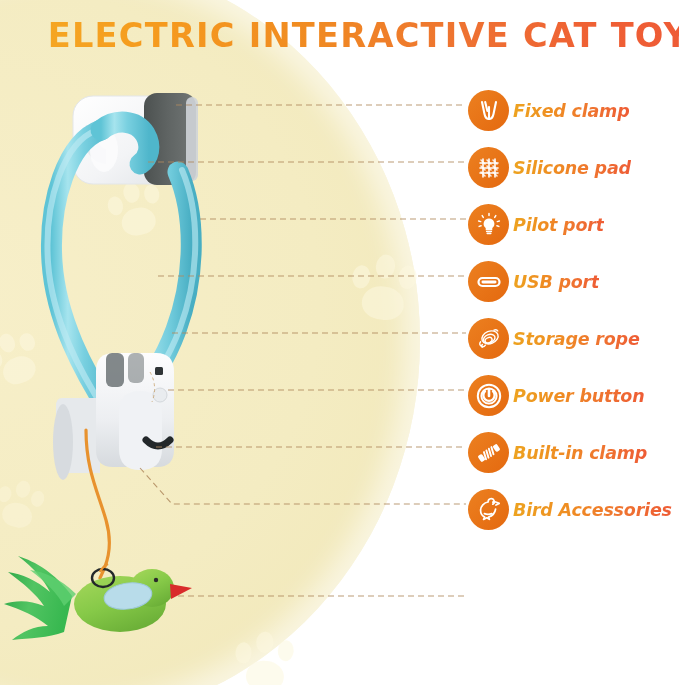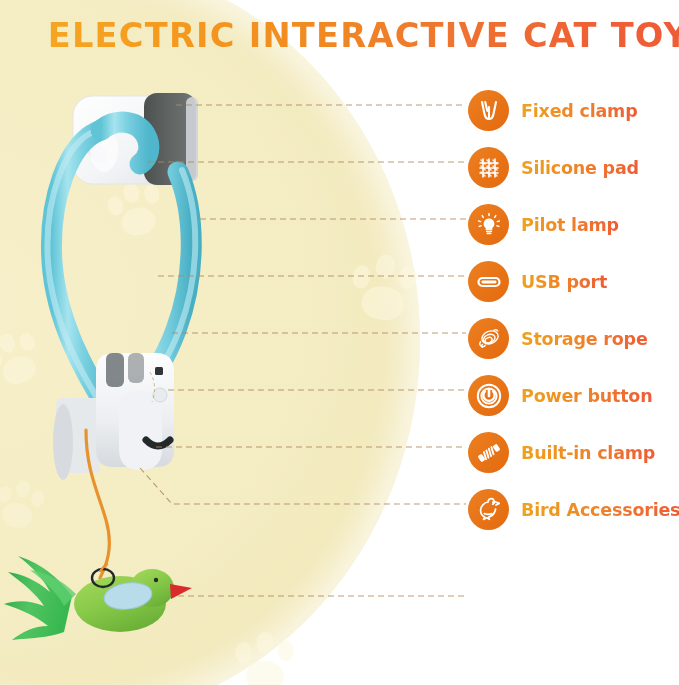--- a/index.html
+++ b/index.html
@@ -63,21 +63,22 @@
     position:absolute;
     left:468px; top:82px;
     width:211px;
     z-index:7;
   }
   .feature{
     position:relative;
     height:57px;
     display:flex;
     align-items:center;
-    gap:12px;
+    gap:4px;
+    font-style:italic;
   }
   .ficon{
     flex:0 0 auto;
     width:41px;height:41px;border-radius:50%;
     background:#e8721b;
     background-image:linear-gradient(135deg,#ec8020 0%,#e4690f 100%);
     display:flex;align-items:center;justify-content:center;
   }
   .ficon svg{display:block;}
   .flabel{
@@ -290,21 +291,21 @@
 
 
     <div class="feature">
       <span class="ficon">
         <svg width="26" height="26" viewBox="0 0 26 26" fill="none" stroke="#fff" stroke-width="1.7" stroke-linecap="round">
           <path d="M13 6.5 a5.3 5.3 0 0 0 -3.3 9.5 l0 2.2 l6.6 0 l0 -2.2 A5.3 5.3 0 0 0 13 6.5 Z" fill="#fff" stroke="none"></path>
           <path d="M10.6 19.4 L15.4 19.4 M11.2 21.4 L14.8 21.4" stroke-width="1.5"></path>
           <path d="M13 1.6 L13 3.6 M6.2 3.6 L7.3 5.4 M19.8 3.6 L18.7 5.4 M2.6 9 L4.7 9.6 M23.4 9 L21.3 9.6 M3.2 14.4 L5.1 13.8 M22.8 14.4 L20.9 13.8" stroke-width="1.5"></path>
         </svg>
       </span>
-      <span class="flabel">Pilot lamp</span>
+      <span class="flabel">Pilot port</span>
     </div>
 
     <div class="feature">
       <span class="ficon">
         <svg width="28" height="28" viewBox="0 0 28 28" fill="none" stroke="#fff" stroke-width="2.2">
           <rect x="3.5" y="10" width="21" height="8" rx="4" ry="4"></rect>
           <rect x="6.5" y="12.6" width="15" height="2.8" rx="1.4" fill="#fff" stroke="none"></rect>
         </svg>
       </span>
       <span class="flabel">USB port</span>

